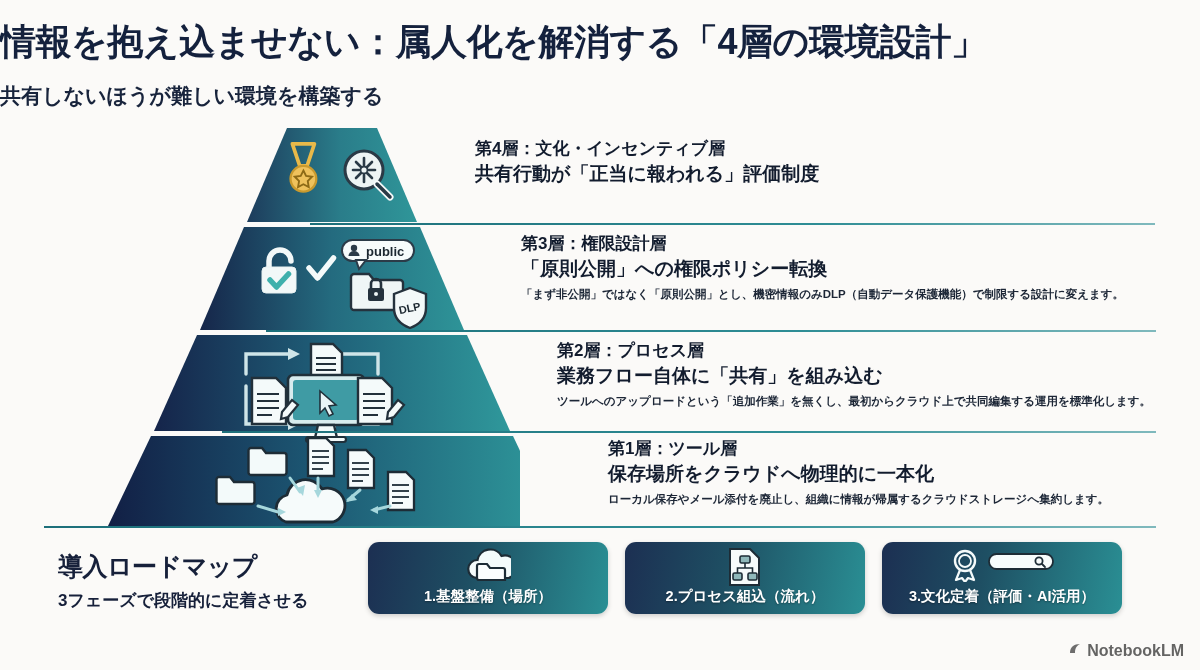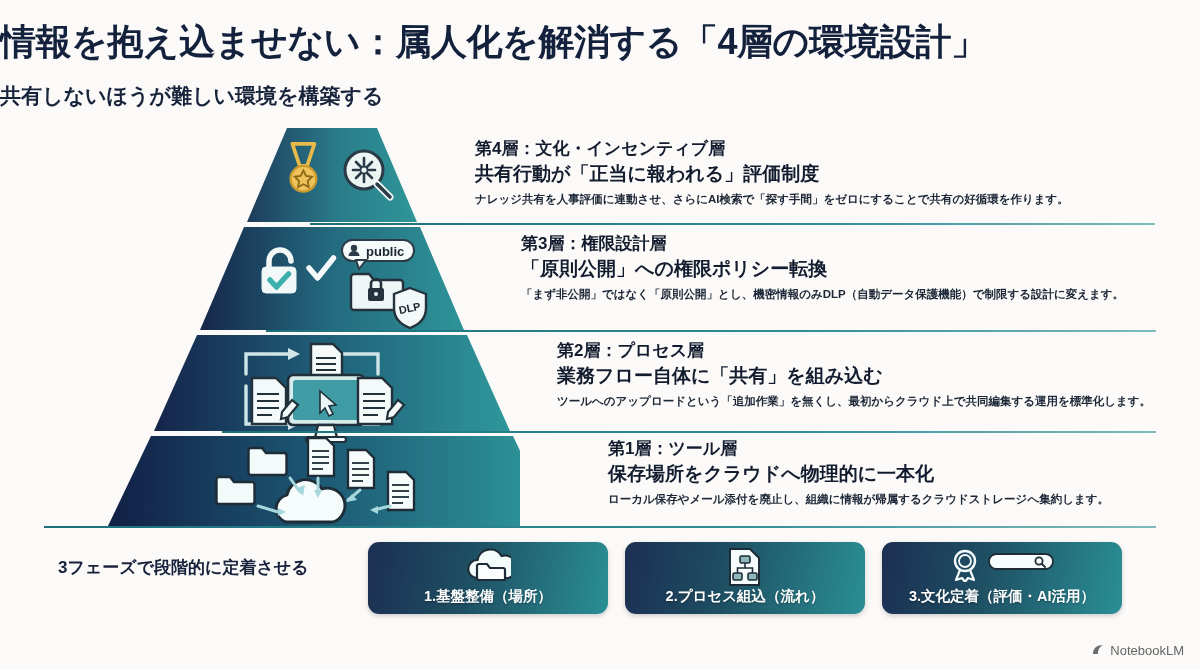--- a/index.html
+++ b/index.html
@@ -58,21 +58,21 @@
     font-size:14.5px;font-weight:700;color:#ffffff;
     text-shadow:0 1px 2px rgba(0,0,0,0.35);
   }
   #card1{left:368px;}
   #card2{left:625px;}
   #card3{left:882px;}
   
   .watermark{
     position:absolute;right:16px;bottom:10px;
     display:flex;align-items:flex-start;gap:5px;
-    font-size:13px;font-weight:400;color:#4a4a4a;opacity:.85;
+    font-size:16px;font-weight:700;color:#4a4a4a;opacity:.85;
   }
 </style>
 </head>
 <body>
 
 <div class="header">
   <div class="main-title">情報を抱え込ませない：属人化を解消する「4層の環境設計」</div>
   <div class="subtitle">共有しないほうが難しい環境を構築する</div>
 </div>
 
@@ -261,21 +261,20 @@
       <path d="M320 362 l-12 10"></path>
         <polygon points="312,366 306,374 317,372" fill="#a6d7dc" stroke="none"></polygon>
       <path d="M350 378 l-16 4"></path>
         <polygon points="338,378 330,382 338,386" fill="#a6d7dc" stroke="none"></polygon>
     </g>
   </svg>
 
   <div class="layer-text" style="left:475px;top:10px;">
     <div class="layer-head">第4層：文化・インセンティブ層</div>
     <div class="layer-sub">共有行動が「正当に報われる」評価制度</div>
-    <div class="layer-desc">ナレッジ共有を人事評価に連動させ、さらにAI検索で「探す手間」をゼロにすることで共有の好循環を作ります。</div>
   </div>
   <div class="sep-line" style="left:310px;top:95px;width:845px;"></div>
 
   <div class="layer-text" style="left:521px;top:105px;">
     <div class="layer-head">第3層：権限設計層</div>
     <div class="layer-sub">「原則公開」への権限ポリシー転換</div>
     <div class="layer-desc">「まず非公開」ではなく「原則公開」とし、機密情報のみDLP（自動データ保護機能）で制限する設計に変えます。</div>
   </div>
   <div class="sep-line" style="left:266px;top:202px;width:890px;"></div>
 
@@ -289,20 +288,21 @@
   <div class="layer-text" style="left:608px;top:310px;">
     <div class="layer-head">第1層：ツール層</div>
     <div class="layer-sub">保存場所をクラウドへ物理的に一本化</div>
     <div class="layer-desc">ローカル保存やメール添付を廃止し、組織に情報が帰属するクラウドストレージへ集約します。</div>
   </div>
   <div class="sep-line" style="left:44px;top:398px;width:1112px;"></div>
 </div>
 
 <div class="roadmap">
   <div class="roadmap-label">
+    <div class="roadmap-title">導入ロードマップ</div>
     <div class="roadmap-note">3フェーズで段階的に定着させる</div>
   </div>
 
   <div class="phase-card" id="card1">
     <span class="pc-icon">
       <svg width="46" height="34" viewBox="0 0 46 34">
         <path d="M12 30 a9 9 0 0 1 .5 -18 a13 13 0 0 1 24 -4 a10 10 0 0 1 7 22 Z" fill="#f4fbfb" stroke="#1d2c36" stroke-width="2.2"></path>
         <path d="M14 16 h8 l3 4 h13 a2 2 0 0 1 2 2 v10 H14 a2 2 0 0 1 -2 -2 V18 a2 2 0 0 1 2 -2 z" fill="#fbfefe" stroke="#1d2c36" stroke-width="2.2"></path>
       </svg>
     </span>

